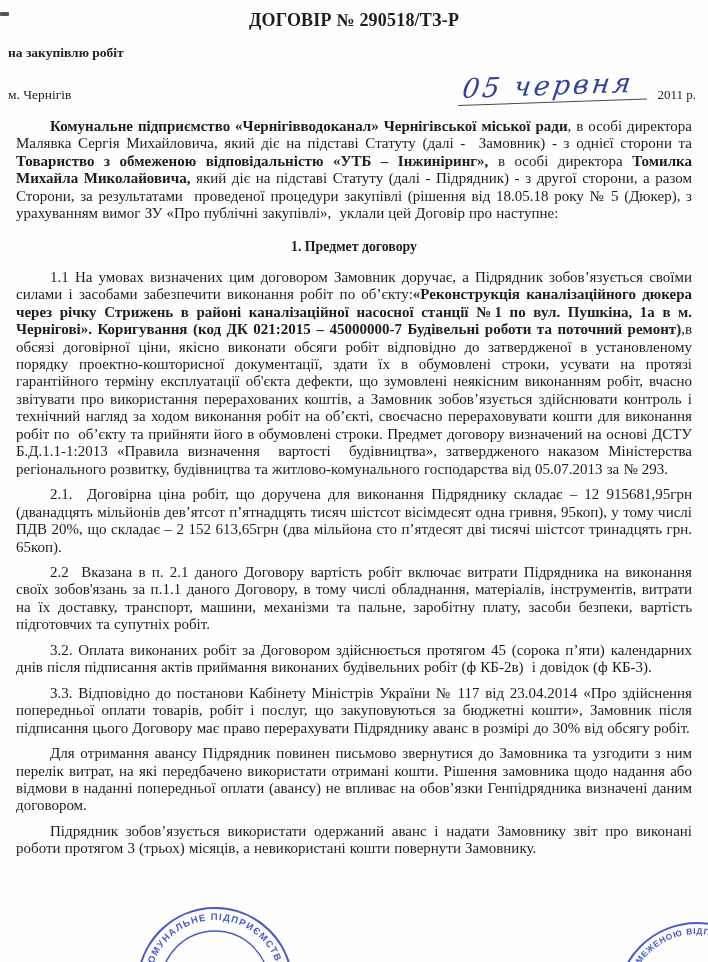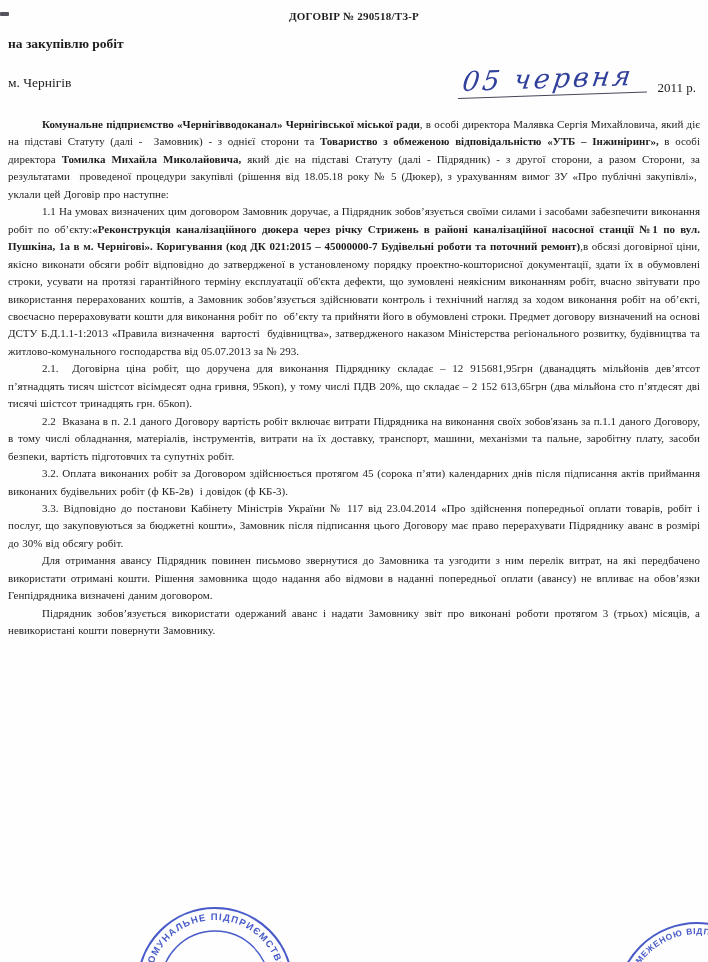--- a/index.html
+++ b/index.html
@@ -9,50 +9,50 @@
     margin:0 auto;
     background:#fefefe;
     overflow:hidden;
     box-sizing:border-box;
     padding:6px 8px 0 8px;
     font-family:"Liberation Serif", serif;
     color:#1d1d1d;
   }
   .doc-title {
     text-align:center; font-weight:bold;
-    font-size:11px; letter-spacing:0.2px;
+    font-size:18px; letter-spacing:0.2px;
     margin:4px 0 0 0;
   }
   .doc-subtitle {
     text-align:left; font-weight:bold;
     font-size:13.5px; margin:14px 0 0 0;
   }
   .header-row {
-    display:flex; justify-content:space-between; align-items:center;
-    margin-top:12px; height:40px;
+    display:flex; justify-content:space-between; align-items:flex-end;
+    margin-top:5px; height:40px;
   }
   .city { font-size:13.5px; padding-bottom:3px; }
   .date-area { display:flex; align-items:flex-end; gap:10px; padding-right:4px; }
   .handwritten {
     font-family:"DejaVu Serif", serif;
     font-style:italic;
     font-size:27px; line-height:26px;
     color:#32419b;
     letter-spacing:3px;
     border-bottom:1.6px solid #46465a;
     padding:0 16px 3px 2px;
     transform:rotate(-2deg) skewX(-10deg);
     transform-origin:left bottom;
     white-space:nowrap;
   }
   .year { font-size:13px; padding-bottom:3px; }
   .para {
-    font-size:11px; line-height:17.45px;
+    font-size:15px; line-height:17.45px;
     text-align:justify; text-indent:34px;
-    margin:0; word-spacing:0.4px;
+    margin:8px; word-spacing:0.4px;
   }
   .preamble { margin-top:12px; }
   .section-heading {
     text-align:center; font-weight:bold;
     font-size:13.8px;
     margin:16px 0 14px 0;
   }
   .stamp {
     position:absolute;
     mix-blend-mode:multiply;
@@ -82,20 +82,21 @@
   <div class="header-row">
     <span class="city">м. Чернігів</span>
     <span class="date-area">
       <span class="handwritten">05 червня</span>
       <span class="year">2011 р.</span>
     </span>
   </div>
 
   <p class="para preamble"><b>Комунальне підприємство «Чернігівводоканал» Чернігівської міської ради</b><span>, в особі директора Малявка Сергія Михайловича, який діє на підставі Статуту (далі -&nbsp; Замовник) - з однієї сторони та </span><b>Товариство з обмеженою відповідальністю «УТБ – Інжиніринг»,</b><span> в особі директора </span><b>Томилка Михайла Миколайовича,</b><span> який діє на підставі Статуту (далі - Підрядник) - з другої сторони, а разом Сторони, за результатами&nbsp; проведеної процедури закупівлі (рішення від 18.05.18 року № 5 (Дюкер), з урахуванням вимог ЗУ «Про публічні закупівлі»,&nbsp; уклали цей Договір про наступне:</span></p>
 
+  <div class="section-heading">1. Предмет договору</div>
   <p class="para"><span>1.1 На умовах визначених цим договором Замовник доручає, а Підрядник зобов’язується своїми силами і засобами забезпечити виконання робіт по об’єкту:</span><b>«Реконструкція каналізаційного дюкера через річку Стрижень в районі каналізаційної насосної станції №1 по вул. Пушкіна, 1а в м. Чернігові». Коригування (код ДК 021:2015 – 45000000-7 Будівельні роботи та поточний ремонт)</b><span>,в обсязі договірної ціни, якісно виконати обсяги робіт відповідно до затвердженої в установленому порядку проектно-кошторисної документації, здати їх в обумовлені строки, усувати на протязі гарантійного терміну експлуатації об'єкта дефекти, що зумовлені неякісним виконанням робіт, вчасно звітувати про використання перерахованих коштів, а Замовник зобов’язується здійснювати контроль і технічний нагляд за ходом виконання робіт на об’єкті, своєчасно перераховувати кошти для виконання робіт по&nbsp; об’єкту та прийняти його в обумовлені строки. Предмет договору визначений на основі ДСТУ Б.Д.1.1-1:2013 «Правила визначення&nbsp; вартості&nbsp; будівництва», затвердженого наказом Міністерства регіонального розвитку, будівництва та житлово-комунального господарства від 05.07.2013 за № 293.</span></p>
 
   <p class="para"><span>2.1.&nbsp; Договірна ціна робіт, що доручена для виконання Підряднику складає – 12&nbsp;915681,95грн (дванадцять мільйонів дев’ятсот п’ятнадцять тисяч шістсот вісімдесят одна гривня, 95коп), у тому числі ПДВ 20%, що складає – 2&nbsp;152&nbsp;613,65грн (два мільйона сто п’ятдесят дві тисячі шістсот тринадцять грн. 65коп).</span></p>
   <p class="para"><span>2.2&nbsp; Вказана в п. 2.1 даного Договору вартість робіт включає витрати Підрядника на виконання своїх зобов'язань за п.1.1 даного Договору, в тому числі обладнання, матеріалів, інструментів, витрати на їх доставку, транспорт, машини, механізми та пальне, заробітну плату, засоби безпеки, вартість підготовчих та супутніх робіт.</span></p>
 
   <p class="para"><span>3.2. Оплата виконаних робіт за Договором здійснюється протягом 45 (сорока п’яти) календарних днів після підписання актів приймання виконаних будівельних робіт (ф КБ-2в)&nbsp; і довідок (ф КБ-3).</span></p>
   <p class="para"><span>3.3. Відповідно до постанови Кабінету Міністрів України № 117 від 23.04.2014 «Про здійснення попередньої оплати товарів, робіт і послуг, що закуповуються за бюджетні кошти», Замовник після підписання цього Договору має право перерахувати Підряднику аванс в розмірі до 30% від обсягу робіт.</span></p>
   <p class="para"><span>Для отримання авансу Підрядник повинен письмово звернутися до Замовника та узгодити з ним перелік витрат, на які передбачено використати отримані кошти. Рішення замовника щодо надання або відмови в наданні попередньої оплати (авансу) не впливає на обов’язки Генпідрядника визначені даним договором.</span></p>
   <p class="para"><span>Підрядник зобов’язується використати одержаний аванс і надати Замовнику звіт про виконані роботи протягом 3 (трьох) місяців, а невикористані кошти повернути Замовнику.</span></p>
 

